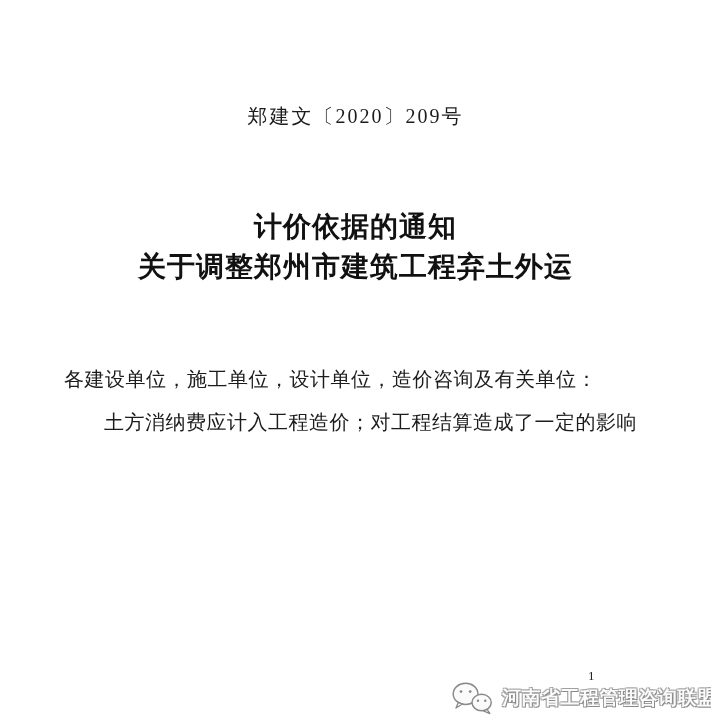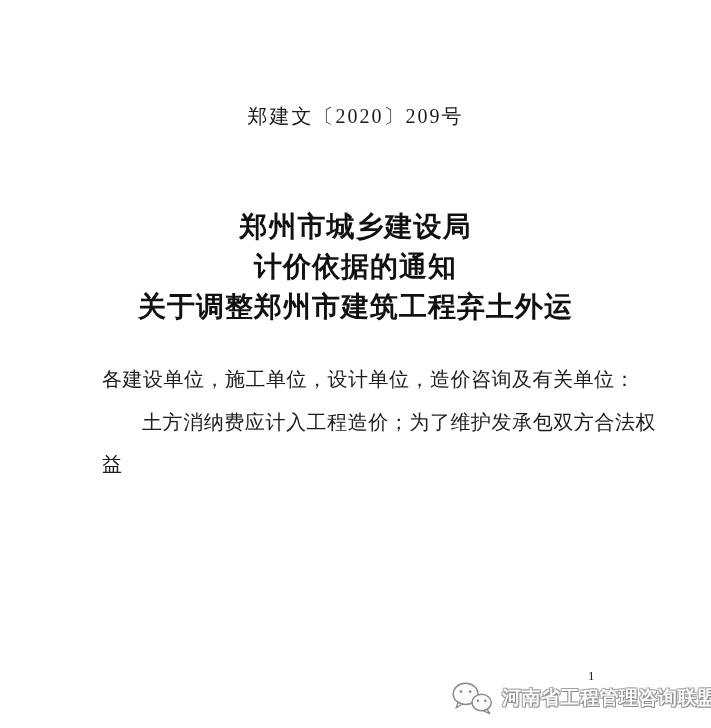--- a/index.html
+++ b/index.html
@@ -42,21 +42,20 @@
     left: 64px;
     width: 592px;
     font-size: 20px;
     line-height: 42.5px;
     letter-spacing: 0.5px;
     color: #1c1c1c;
   }
   .doc-body p {
     text-align: justify;
     text-justify: inter-ideograph;
-    margin-left: 38px;
   }
   .doc-body p.indent { text-indent: 2em; }
   .page-number {
     position: absolute;
     top: 668px;
     left: 588px;
     font-size: 13px;
     font-family: "Liberation Serif", serif;
     color: #222222;
     z-index: 3;
@@ -86,28 +85,27 @@
   .watermark-logo { width: 44px; height: 34px; display: block; }
 </style>
 </head>
 <body>
 
 <div class="page">
 
   <div class="doc-number">郑建文〔2020〕209号</div>
 
   <div class="doc-title">
-    <div>郑州市城乡建设局</div>
     <div>计价依据的通知</div>
     <div>关于调整郑州市建筑工程弃土外运</div>
   </div>
 
   <div class="doc-body">
     <p>各建设单位，施工单位，设计单位，造价咨询及有关单位：</p>
-    <p class="indent">土方消纳费应计入工程造价；为了维护发承包双方合法权益</p>
+    <p class="indent">土方消纳费应计入工程造价；对工程结算造成了一定的影响</p>
   </div>
 
   <div class="page-number">1</div>
 
   <div class="footer-watermark">
     <span>
       <svg class="watermark-logo" viewBox="0 0 48 36" xmlns="http://www.w3.org/2000/svg">
 
         <ellipse cx="17" cy="13.5" rx="13.5" ry="11.5" fill="#fbfbfb" stroke="#8a8a8a" stroke-width="1.6"></ellipse>
         <path d="M9 23 L6.5 29 L13.5 24.5 Z" fill="#fbfbfb" stroke="#8a8a8a" stroke-width="1.4" stroke-linejoin="round"></path>

